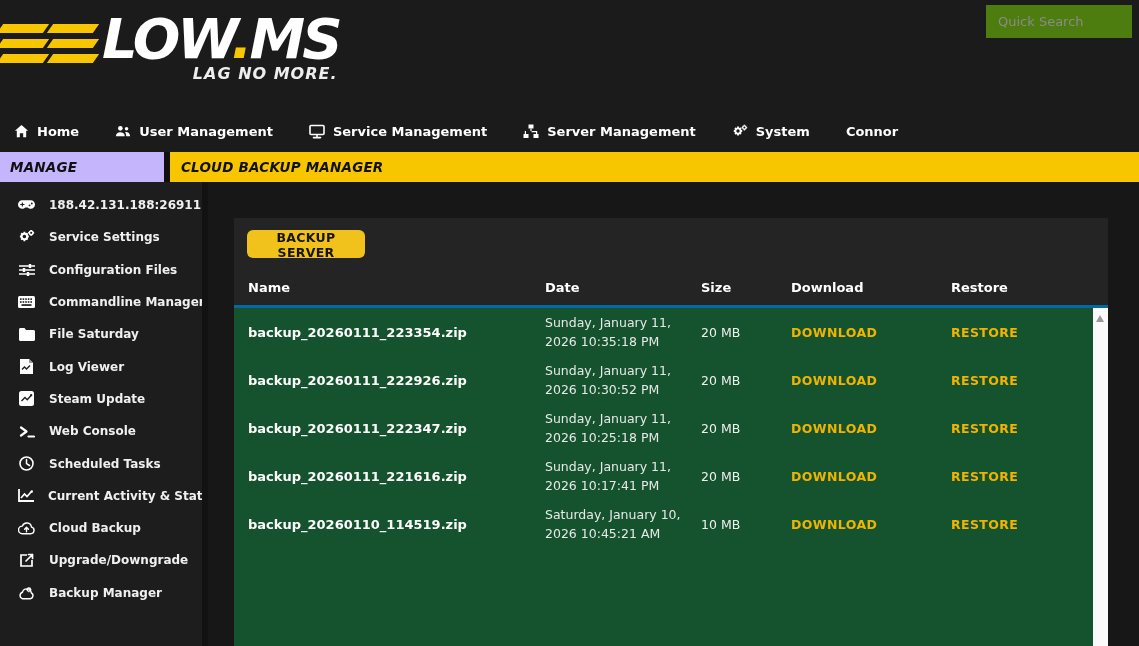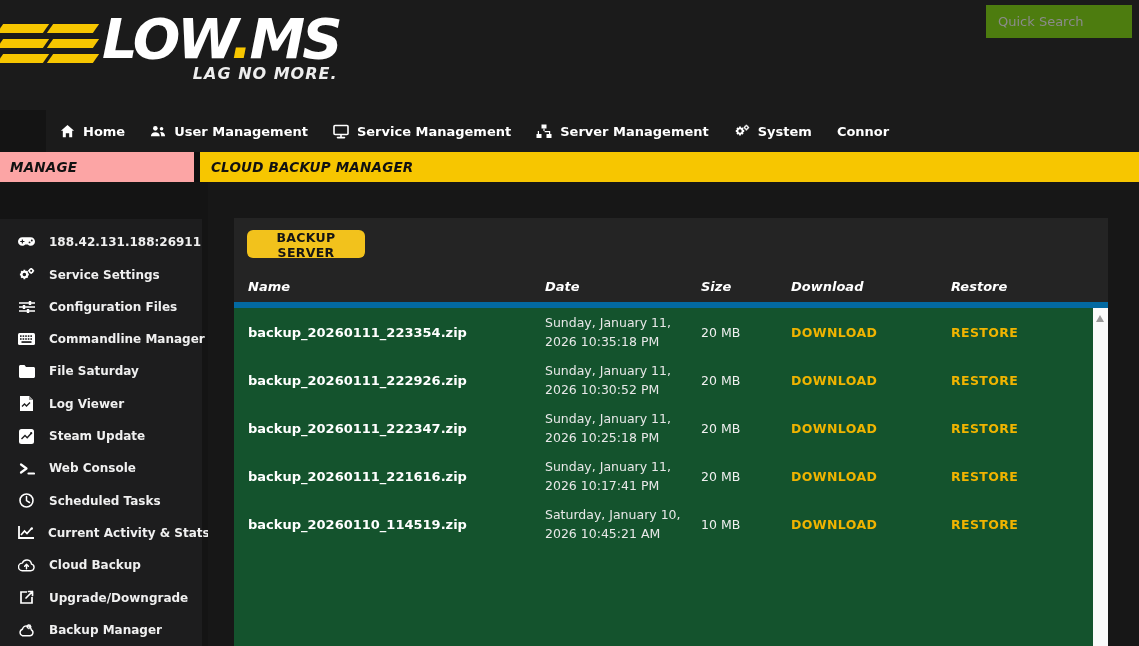--- a/index.html
+++ b/index.html
@@ -18,50 +18,50 @@
   .logo-dot { color:#f7c600; }
   .tagline { font-size:16px; font-style:italic; font-weight:600; color:#eee;
     letter-spacing:1px; margin-top:-6px; margin-right:2px; }
   .search { position:absolute; top:5px; right:7px; width:146px; height:33px;
     background:#4d7c0f; border:none; color:#cfcfcf; padding:0 12px; font-size:13px;
     font-family:"DejaVu Sans",sans-serif; outline:none; }
   .search::placeholder { color:#8b8b8b; }
 
   
   .nav { height:42px; background:#1b1b1b; display:flex; align-items:center;
-    padding-left:14px; gap:25px;margin-left:46px; }
+    padding-left:14px; gap:36px; }
   .nav-item { display:flex; align-items:center; gap:8px; color:#fff; font-size:13px;
     font-weight:bold; cursor:pointer; white-space:nowrap; }
   .nav-item svg { display:block; }
 
   
   .bars { display:flex; height:30px; }
-  .bar-left { width:194px; background:#fca5a5; display:flex; align-items:center; padding-left:10px; }
+  .bar-left { width:164px; background:#c4b5fd; display:flex; align-items:center; padding-left:10px; }
   .bar-gap { width:6px; background:#101010; }
   .bar-main { flex:1; background:#f7c600; display:flex; align-items:center; padding-left:11px; }
   .bar-title { font-size:13.5px; font-weight:800; font-style:italic; color:#111; letter-spacing:.2px; }
 
   
-  .content { display:flex; height:464px;align-items:flex-end; }
+  .content { display:flex; height:464px; }
   .sidebar { width:202px; background:#1d1d1e; padding-top:7px; }
   .side-gap { width:6px; background:#121212; }
   .side-item { height:32.3px; display:flex; align-items:center; gap:14px;
     padding-left:18px; cursor:pointer; }
   .side-item .ic { width:17px; display:flex; justify-content:center; }
   .side-label { color:#f0f0f0; font-size:12px; font-weight:bold; white-space:nowrap; }
 
   .main { flex:1; background:#171717; padding:36px 8px 0 26px; }
   .card { width:874px; height:428px; background:#242424; padding-top:12px;
     display:flex; flex-direction:column; }
   .backup-btn { margin-left:13px; width:118px; height:28px; background:#f2c21c;
     border:none; border-radius:6px; color:#151515; font-size:12.5px; font-weight:bold;
     font-family:"DejaVu Sans",sans-serif; letter-spacing:.3px; cursor:pointer; }
 
   .tgrid { display:grid; grid-template-columns:297px 156px 90px 160px 1fr; padding-left:14px; }
-  .thead { margin-top:12px; height:38px; align-items:center; border-bottom:6px solid #0369a1;font-style:italic; }
+  .thead { margin-top:12px; height:38px; align-items:center; border-bottom:3px solid #0369a1; }
   .th { color:#fff; font-size:13px; font-weight:bold; }
 
   .scroll-area { position:relative; flex:1; background:#14532d; overflow:hidden; }
   .rows { }
   .trow { height:48px; align-items:center; }
   .td-name { color:#fff; font-size:13px; font-weight:bold; }
   .td-date { color:#e8e8e8; font-size:12.5px; line-height:1.55; padding-right:14px; }
   .td-size { color:#f0f0f0; font-size:12.5px; }
   .td-link { color:#f0b400; font-size:12.5px; font-weight:bold; letter-spacing:.4px; cursor:pointer; }
 

